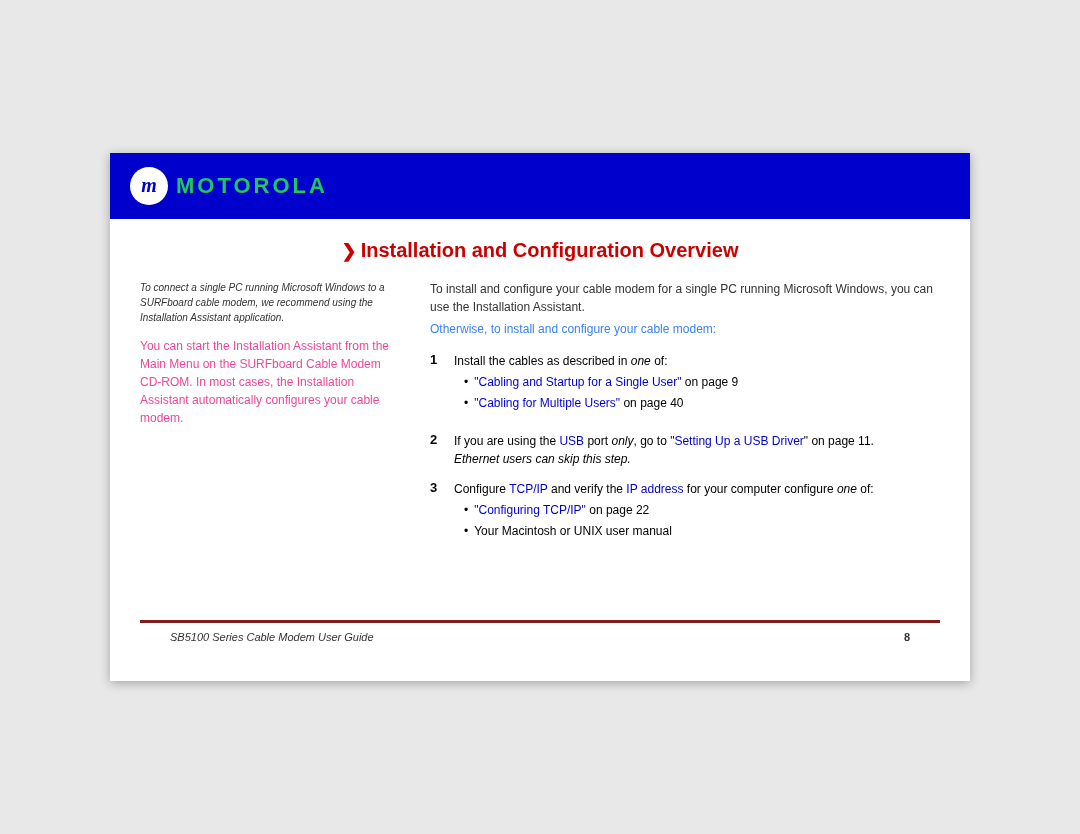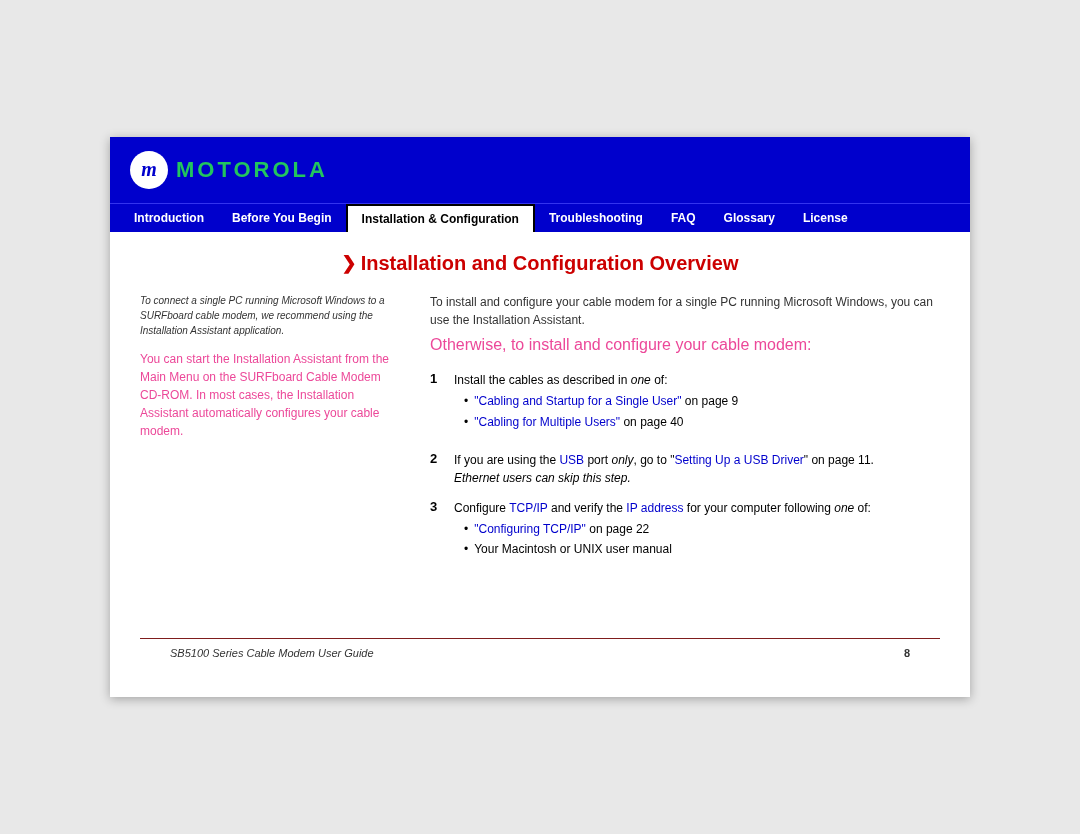--- a/index.html
+++ b/index.html
@@ -118,22 +118,22 @@
       line-height: 1.5;
       margin-bottom: 8px;
     }
     .right-intro {
       font-size: 12px;
       color: #333;
       line-height: 1.5;
       margin-bottom: 4px;
     }
     .otherwise-text {
-      font-size: 16px;
-      color: #ec4899;
+      font-size: 12px;
+      color: #3b82f6;
       line-height: 1.5;
       margin-bottom: 14px;
     }
     .numbered-list {
       list-style: none;
       padding: 0;
     }
     .numbered-item {
       display: flex;
       gap: 10px;
@@ -166,21 +166,21 @@
     }
     .link-text {
       color: #0000cc;
       text-decoration: none;
     }
     .italic-text {
       font-style: italic;
     }
     
     .footer-bar {
-      border-top: 1px solid #7f1d1d;
+      border-top: 3px solid #7f1d1d;
       padding: 8px 30px;
       display: flex;
       justify-content: space-between;
       align-items: center;
       margin-top: 60px;
     }
     .footer-text {
       font-size: 11px;
       font-style: italic;
       color: #333;
@@ -201,29 +201,20 @@
       <div class="logo-symbol">
         <svg width="32" height="32" viewBox="0 0 32 32">
           <circle cx="16" cy="16" r="15" fill="white"></circle>
           <text x="16" y="22" text-anchor="middle" font-size="20" font-weight="900" font-style="italic" font-family="serif" fill="#0000cc">m</text>
         </svg>
       </div>
       <span class="logo-text">MOTOROLA</span>
     </div>
   </div>
 
-  <div class="nav-bar">
-    <div class="nav-item">Introduction</div>
-    <div class="nav-item">Before You Begin</div>
-    <div class="nav-item active">Installation &amp; Configuration</div>
-    <div class="nav-item">Troubleshooting</div>
-    <div class="nav-item">FAQ</div>
-    <div class="nav-item">Glossary</div>
-    <div class="nav-item">License</div>
-  </div>
 
   <div class="main-content">
 
     <div class="page-title">
       <span class="title-arrow">❯</span>
       <span>Installation and Configuration Overview</span>
     </div>
 
     <div class="content-columns">
 
@@ -260,21 +251,21 @@
             <div class="item-content">
               <span>If you are using the </span><a class="link-text" href="#">USB</a><span> port </span><span class="italic-text">only</span><span>, go to "</span><a class="link-text" href="#">Setting Up a USB Driver</a><span>" on page 11.</span>
               <br>
               <span class="italic-text">Ethernet users can skip this step.</span>
             </div>
           </li>
 
           <li class="numbered-item">
             <span class="num-label">3</span>
             <div class="item-content">
-              <span>Configure </span><a class="link-text" href="#">TCP/IP</a><span> and verify the </span><a class="link-text" href="#">IP address</a><span> for your computer following </span><span class="italic-text">one</span><span> of:</span>
+              <span>Configure </span><a class="link-text" href="#">TCP/IP</a><span> and verify the </span><a class="link-text" href="#">IP address</a><span> for your computer configure </span><span class="italic-text">one</span><span> of:</span>
               <ul class="bullet-list">
                 <li class="bullet-item">
                   <span class="bullet-dot">•</span>
                   <span><a class="link-text" href="#">"Configuring TCP/IP"</a> on page 22</span>
                 </li>
                 <li class="bullet-item">
                   <span class="bullet-dot">•</span>
                   <span>Your Macintosh or UNIX user manual</span>
                 </li>
               </ul>

